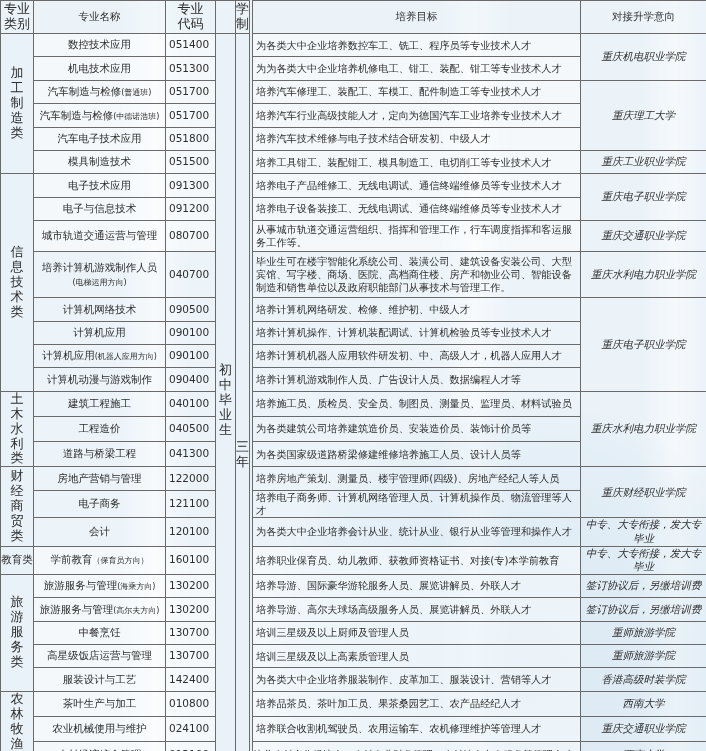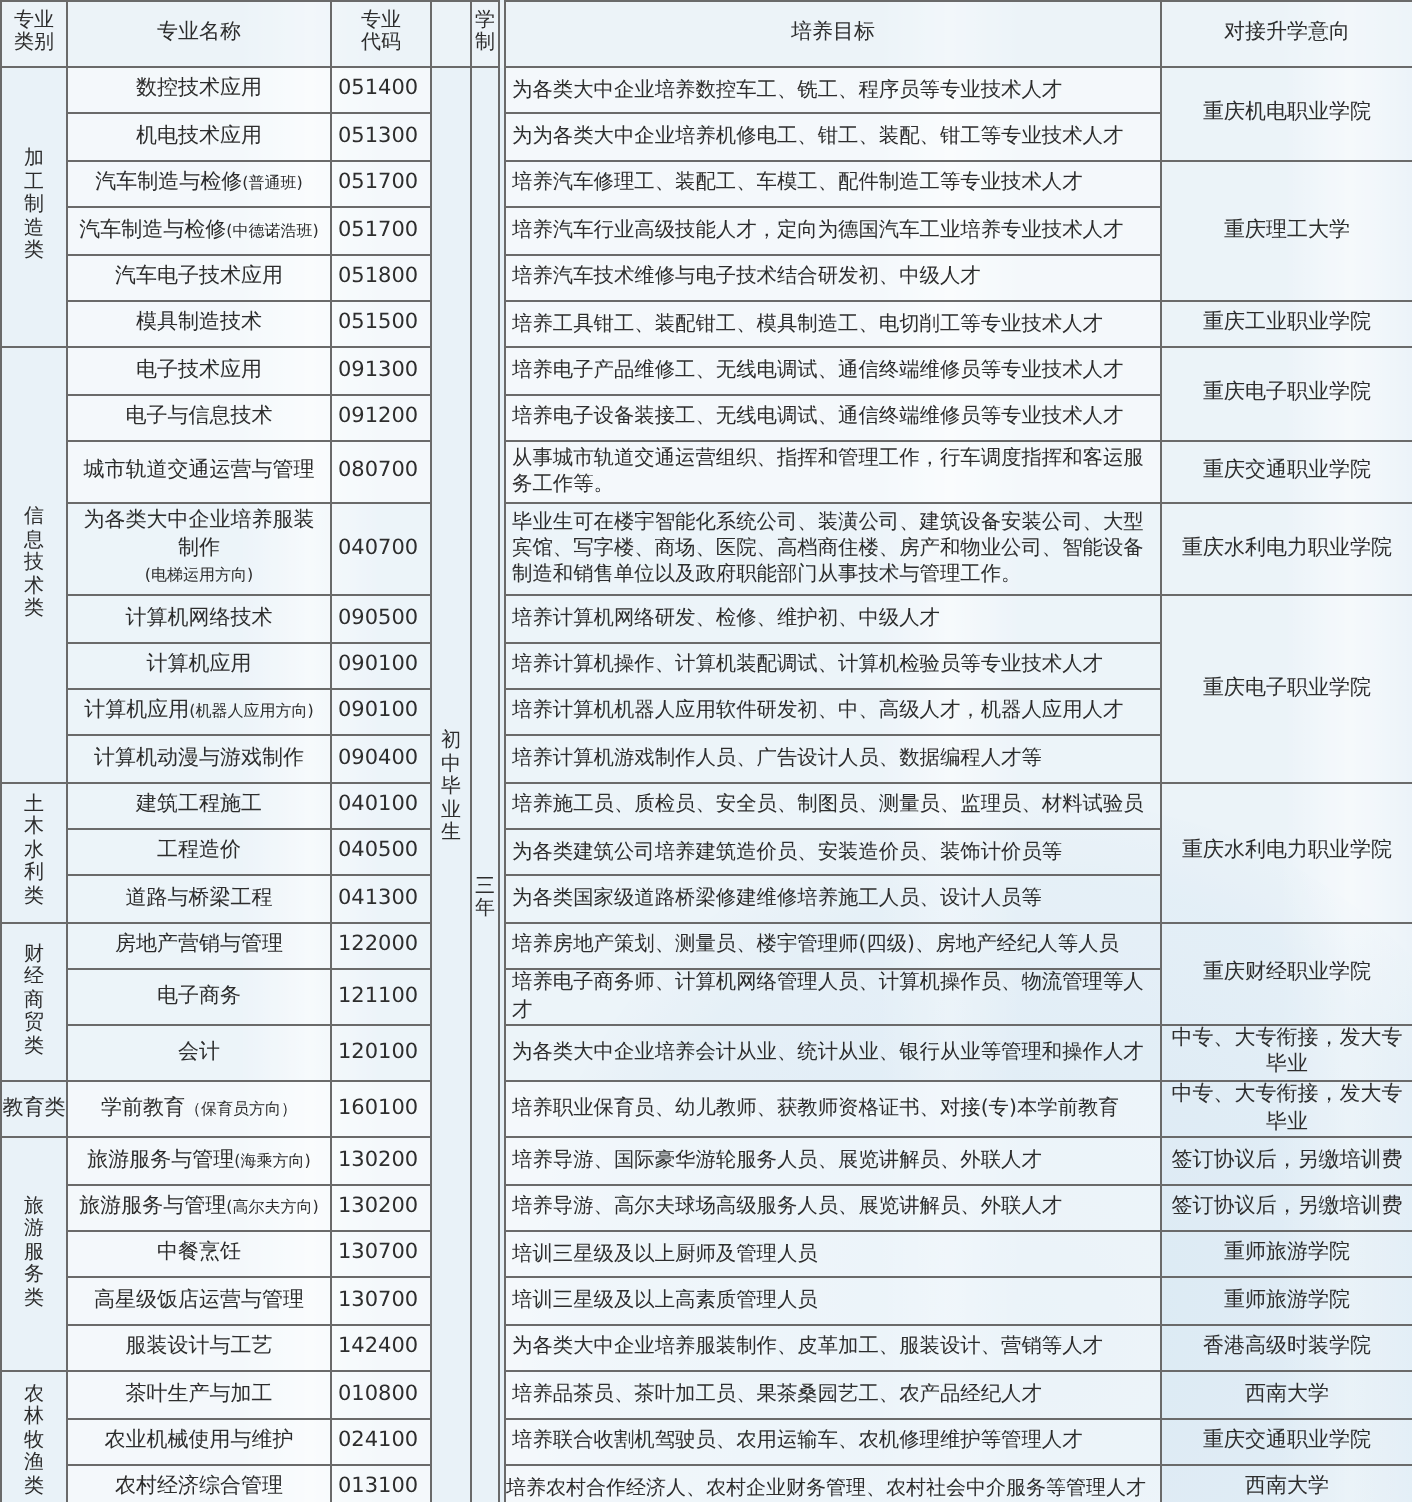--- a/index.html
+++ b/index.html
@@ -37,28 +37,28 @@
   }
   th { text-align: center; height: 32px; background: rgba(240,246,250,0.55); }
   .c-cat  { width: 27px; text-align: center; padding: 0 !important; }
   .c-name { width: 126px; text-align: center; }
   .c-code { width: 32px; text-align: left; margin-left: 22px; }
   .c-gap  { width: 20px; }
   .c-grad { width: 14px; text-align: center; padding: 0 !important; }
   .c-sep  { width: 2px; padding: 0 !important; border-top: none !important; border-bottom: none !important; }
   .c-goal { width: 323px; text-align: left; }
   .c-dest { width: 126px; text-align: center; }
-  .vtext { display: inline-block; width: 1em; line-height: 1.15; word-break: break-all; font-size: 10px; }
+  .vtext { display: inline-block; width: 1em; line-height: 1.15; word-break: break-all; font-size: 13px; }
   .small { font-size: 8px; margin-top: 24px; }
   tr.r td { height: 22.4px; }
   tr.r2 td { height: 30px; }
   tr.r3 td { height: 45px; }
   tr.alt td.c-name, tr.alt td.c-code, tr.alt td.c-goal { background: rgba(255,255,255,0.55); }
   tr.lite td.c-name, tr.lite td.c-code, tr.lite td.c-goal { background: rgba(255,255,255,0.25); }
-  td.c-dest { background: rgba(255,255,255,0.2); }
+  td.c-dest { background: rgba(255,255,255,0.2); font-style: italic; }
   td.c-cat { background: rgba(255,255,255,0.15); }
   td.c-gap, td.c-grad { background: rgba(255,255,255,0.15); }
   .goal-text { font-size: 10.2px; }
 </style>
 </head>
 <body>
 
 <div class="bg-stripe" style="left:120px;"></div>
 <div class="bg-stripe" style="left:440px;"></div>
 <div class="bg-stripe" style="left:640px;"></div>
@@ -139,21 +139,21 @@
       <td class="c-code">091200</td>
       <td class="c-goal goal-text">培养电子设备装接工、无线电调试、通信终端维修员等专业技术人才</td>
     </tr>
     <tr class="r2 alt">
       <td class="c-name"><span>城市轨道交通运营与管理</span><span class="small"></span></td>
       <td class="c-code">080700</td>
       <td class="c-goal goal-text">从事城市轨道交通运营组织、指挥和管理工作，行车调度指挥和客运服务工作等。</td>
       <td class="c-dest">重庆交通职业学院</td>
     </tr>
     <tr class="r3 lite">
-      <td class="c-name"><span>为各类大中企业培养服装制作</span><br><span class="small">(电梯运用方向)</span></td>
+      <td class="c-name"><span>培养计算机游戏制作人员</span><br><span class="small">(电梯运用方向)</span></td>
       <td class="c-code">040700</td>
       <td class="c-goal goal-text">毕业生可在楼宇智能化系统公司、装潢公司、建筑设备安装公司、大型宾馆、写字楼、商场、医院、高档商住楼、房产和物业公司、智能设备制造和销售单位以及政府职能部门从事技术与管理工作。</td>
       <td class="c-dest">重庆水利电力职业学院</td>
     </tr>
     <tr class="r lite">
       <td class="c-name"><span>计算机网络技术</span><span class="small"></span></td>
       <td class="c-code">090500</td>
       <td class="c-goal goal-text">培养计算机网络研发、检修、维护初、中级人才</td>
       <td class="c-dest" rowspan="4">重庆电子职业学院</td>
     </tr>

